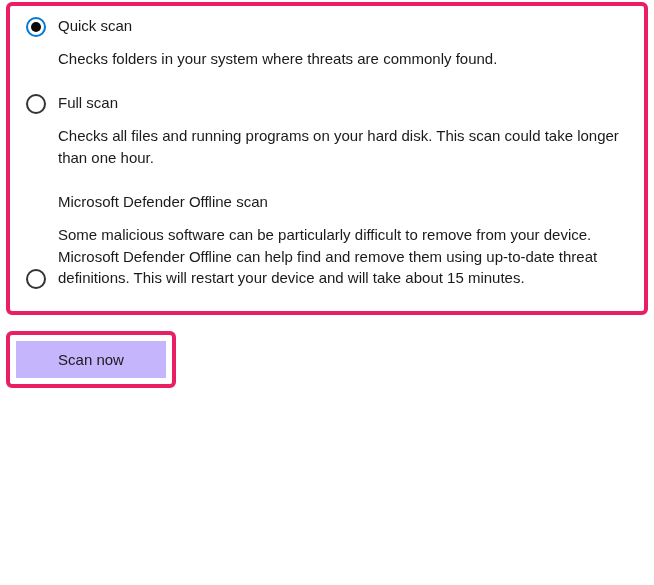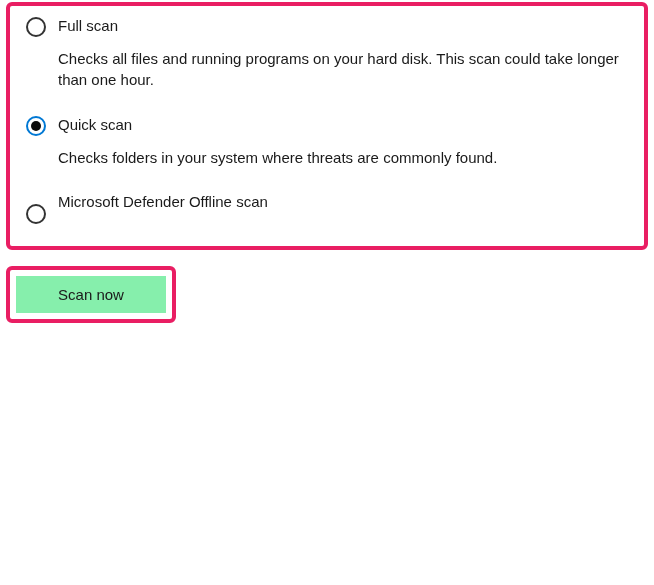--- a/index.html
+++ b/index.html
@@ -68,65 +68,66 @@
       font-size: 15px;
       color: #1a1a1a;
       line-height: 1.45;
     }
     .button-highlight {
       display: inline-block;
       margin: 8px 6px 0 6px;
       padding: 6px;
     }
     .scan-button {
-      background: #86efac;
+      background: #c4b5fd;
       border: none;
       padding: 10px 34px;
       font-size: 15px;
       font-family: inherit;
       cursor: pointer;
       min-width: 150px;
       text-align: center;
       color: #1a1a1a;
     }
   </style>
 </head>
 <body>
 
 
 
 <div class="highlight-box options-container">
 
   <div class="option">
+    <span class="radio-wrap selected">
+      <span class="radio-circle"></span>
+    </span>
+    <div class="option-content">
+      <div class="option-title">Quick scan</div>
+      <div class="option-desc">Checks folders in your system where threats are commonly found.</div>
+    </div>
+  </div>
+
+  <div class="option">
     <span class="radio-wrap">
       <span class="radio-circle"></span>
     </span>
     <div class="option-content">
       <div class="option-title">Full scan</div>
       <div class="option-desc">Checks all files and running programs on your hard disk. This scan could take longer than one hour.</div>
-    </div>
-  </div>
-
-  <div class="option">
-    <span class="radio-wrap selected">
-      <span class="radio-circle"></span>
-    </span>
-    <div class="option-content">
-      <div class="option-title">Quick scan</div>
-      <div class="option-desc">Checks folders in your system where threats are commonly found.</div>
     </div>
   </div>
 
 
   <div class="option">
     <span class="radio-wrap">
       <span class="radio-circle"></span>
     </span>
     <div class="option-content">
       <div class="option-title">Microsoft Defender Offline scan</div>
+      <div class="option-desc">Some malicious software can be particularly difficult to remove from your device. Microsoft Defender Offline can help find and remove them using up-to-date threat definitions. This will restart your device and will take about 15 minutes.</div>
     </div>
   </div>
 
 </div>
 
 <div class="highlight-box button-highlight">
   <button class="scan-button">Scan now</button>
 </div>
 
 

